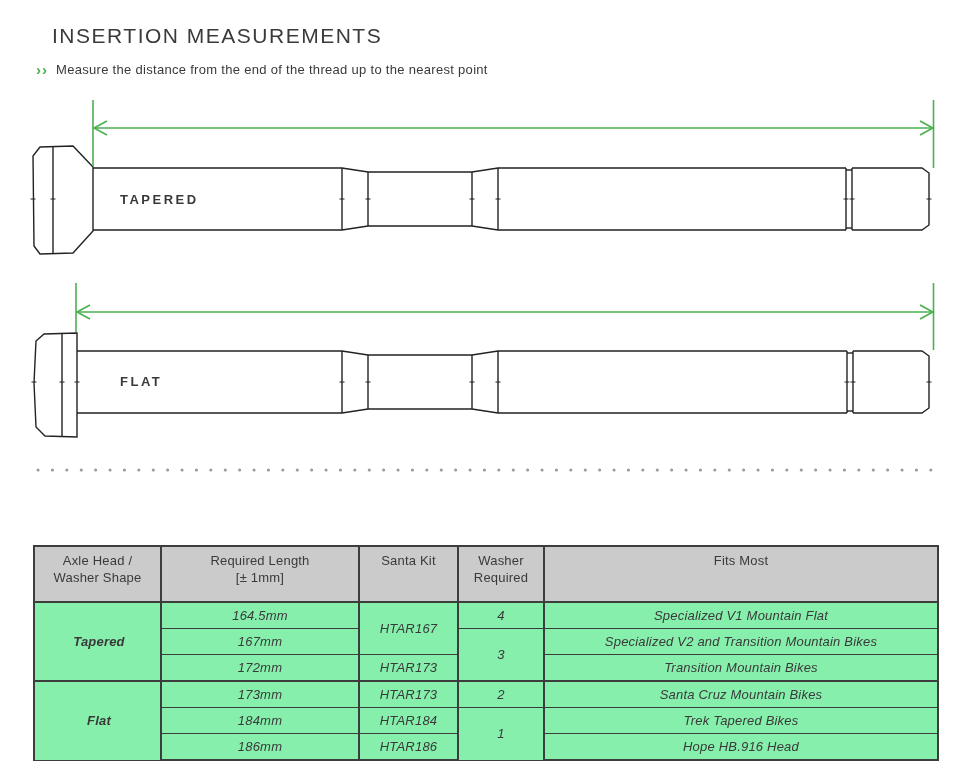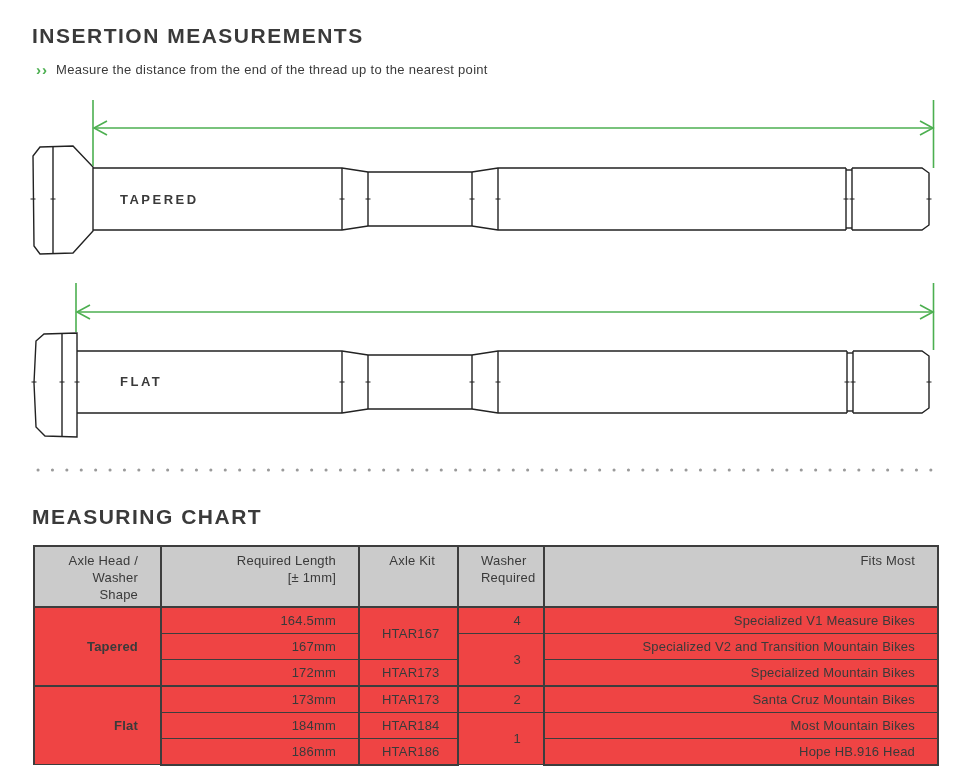--- a/index.html
+++ b/index.html
@@ -2,21 +2,21 @@
 <html style="--green: #4CAF50; --ink: #3a3a3a; --line: #3d3d3d; --header_bg: #cbcbcb; --dots: #9a9a9a; --drawing: #222222;"><head>
 <meta charset="utf-8">
 <style>
   :root{
     --green:#4CAF50; --ink:#3a3a3a; --line:#3d3d3d;
     --header_bg:#cbcbcb; --dots:#9a9a9a; --drawing:#222222;
   }
   html,body{margin:0;padding:0;background:#ffffff;}
   .page{position:relative;width:970px;height:776px;background:#ffffff;overflow:hidden;
         font-family:"Liberation Sans",sans-serif;color:var(--ink);}
-  .sec-title{position:absolute;left:32px;margin:0;font-size:21px;font-weight:700;
+  .sec-title{position:absolute;left:52px;margin:0;font-size:21px;font-weight:400;
              letter-spacing:1.5px;color:var(--ink);}
   #title-insertion{top:24px;}
   #title-measuring{top:505px;}
   .note{position:absolute;left:36px;top:62px;display:flex;align-items:center;gap:8px;
         font-size:13px;color:var(--ink);letter-spacing:.3px;}
   .note .chev{color:var(--green);font-weight:700;font-size:15px;letter-spacing:1px;line-height:1;}
   .diagram-svg{position:absolute;left:0;top:0;width:970px;height:776px;}
   .axle-label{position:absolute;left:120px;font-size:13px;font-weight:700;
               letter-spacing:2.5px;color:var(--ink);}
   #label-tapered{top:192px;}
@@ -26,25 +26,25 @@
   .art-fill{stroke:var(--drawing);stroke-width:1.4;fill:#ffffff;}
   .tick{stroke:var(--drawing);stroke-width:1;fill:none;}
   .dim{stroke:var(--green);stroke-width:1.6;fill:none;}
   .dots{stroke:var(--dots);stroke-width:3;stroke-linecap:round;
         stroke-dasharray:0.1 14.3;fill:none;}
   
   .chart-table{position:absolute;left:33px;top:545px;border-collapse:collapse;
                table-layout:fixed;width:904px;font-size:13px;color:var(--ink);}
   .chart-table th,.chart-table td{border:1px solid var(--line);
                border-left-width:2px;border-right-width:2px;
-               padding:2px 22px;text-align:right;overflow:hidden;white-space:nowrap;}
+               padding:2px 10px;text-align:center;overflow:hidden;white-space:nowrap;}
   .chart-table th{background:var(--header_bg);font-weight:400;vertical-align:top;
                white-space:pre-line;height:46px;padding-top:6px;line-height:1.3;
                border-top-width:2px;border-bottom-width:2px;letter-spacing:.2px;}
-  .chart-table td{height:21px;vertical-align:middle;background:#ef4444;letter-spacing:.2px;}
+  .chart-table td{height:21px;vertical-align:middle;background:#86efac;letter-spacing:.2px;font-style:italic;}
   .chart-table td.group{font-weight:700;padding-left:13px;}
   .chart-table tr.group-sep td{border-top-width:2px;}
   .chart-table tr.last td{border-bottom-width:2px;}
 </style>
 </head>
 <body>
 
 <div class="page">
 
   <svg class="diagram-svg" viewBox="0 0 970 776" xmlns="http://www.w3.org/2000/svg" aria-hidden="true">
@@ -137,72 +137,71 @@
   <h1 class="sec-title" id="title-insertion">INSERTION MEASUREMENTS</h1>
 
   <div class="note">
     <span class="chev">››</span>
     <span>Measure the distance from the end of the thread up to the nearest point</span>
   </div>
 
   <div class="axle-label" id="label-tapered">TAPERED</div>
   <div class="axle-label" id="label-flat">FLAT</div>
 
-  <h1 class="sec-title" id="title-measuring">MEASURING CHART</h1>
 
   <table class="chart-table">
     <colgroup>
       <col style="width:127px">
         <col style="width:198px">
         <col style="width:99px">
       <col style="width:86px">
         <col style="width:394px">
     </colgroup>
     <thead>
       <tr>
         <th>Axle Head /
 Washer Shape</th>
         <th>Required Length
 [± 1mm]</th>
-        <th>Axle Kit</th>
+        <th>Santa Kit</th>
         <th>Washer
 Required</th>
         <th>Fits Most</th>
       </tr>
     </thead>
     <tbody>
       <tr>
         <td class="group" rowspan="3">Tapered</td>
         <td>164.5mm</td>
         <td rowspan="2">HTAR167</td>
         <td>4</td>
-        <td>Specialized V1 Measure Bikes</td>
+        <td>Specialized V1 Mountain Flat</td>
       </tr>
       <tr>
         <td>167mm</td>
         <td rowspan="2">3</td>
         <td>Specialized V2 and Transition Mountain Bikes</td>
       </tr>
       <tr>
         <td>172mm</td>
         <td>HTAR173</td>
-        <td>Specialized Mountain Bikes</td>
+        <td>Transition Mountain Bikes</td>
       </tr>
       <tr class="group-sep">
         <td class="group" rowspan="3">Flat</td>
         <td>173mm</td>
         <td>HTAR173</td>
         <td>2</td>
         <td>Santa Cruz Mountain Bikes</td>
       </tr>
       <tr>
         <td>184mm</td>
         <td>HTAR184</td>
         <td rowspan="2">1</td>
-        <td>Most Mountain Bikes</td>
+        <td>Trek Tapered Bikes</td>
       </tr>
       <tr class="last">
         <td>186mm</td>
         <td>HTAR186</td>
         <td>Hope HB.916 Head</td>
       </tr>
     </tbody>
   </table>
 
 </div>

